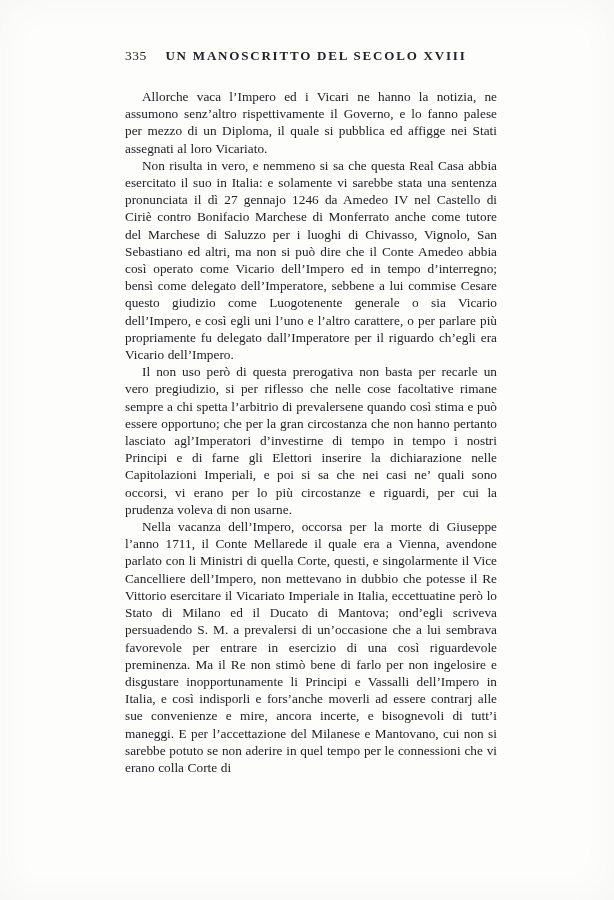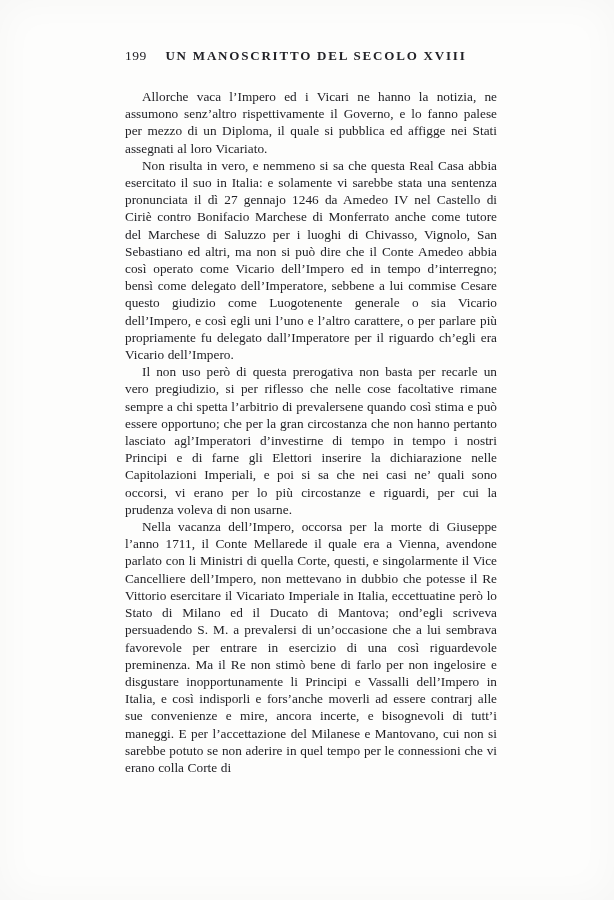--- a/index.html
+++ b/index.html
@@ -53,21 +53,21 @@
     text-indent: 17px;
     word-spacing: 0.3px;
   }
 </style>
 </head>
 <body>
 
 <div class="page">
   <div class="content">
     <div class="header">
-      <span class="page-number">199</span>
+      <span class="page-number">335</span>
       <span class="running-title">UN MANOSCRITTO DEL SECOLO XVIII</span>
     </div>
     <div class="text-block">
       <p>Allorche vaca l’Impero ed i Vicari ne hanno la notizia, ne assumono senz’altro rispettivamente il Governo, e lo fanno palese per mezzo di un Diploma, il quale si pubblica ed affigge nei Stati assegnati al loro Vicariato.</p>
       <p>Non risulta in vero, e nemmeno si sa che questa Real Casa abbia esercitato il suo in Italia: e solamente vi sarebbe stata una sentenza pronunciata il dì 27 gennajo 1246 da Amedeo IV nel Castello di Ciriè contro Bonifacio Marchese di Monferrato anche come tutore del Marchese di Saluzzo per i luoghi di Chivasso, Vignolo, San Sebastiano ed altri, ma non si può dire che il Conte Amedeo abbia così operato come Vicario dell’Impero ed in tempo d’interregno; bensì come delegato dell’Imperatore, sebbene a lui commise Cesare questo giudizio come Luogotenente generale o sia Vicario dell’Impero, e così egli uni l’uno e l’altro carattere, o per parlare più propriamente fu delegato dall’Imperatore per il riguardo ch’egli era Vicario dell’Impero.</p>
       <p>Il non uso però di questa prerogativa non basta per recarle un vero pregiudizio, si per riflesso che nelle cose facoltative rimane sempre a chi spetta l’arbitrio di prevalersene quando così stima e può essere opportuno; che per la gran circostanza che non hanno pertanto lasciato agl’Imperatori d’investirne di tempo in tempo i nostri Principi e di farne gli Elettori inserire la dichiarazione nelle Capitolazioni Imperiali, e poi si sa che nei casi ne’ quali sono occorsi, vi erano per lo più circostanze e riguardi, per cui la prudenza voleva di non usarne.</p>
       <p>Nella vacanza dell’Impero, occorsa per la morte di Giuseppe l’anno 1711, il Conte Mellarede il quale era a Vienna, avendone parlato con li Ministri di quella Corte, questi, e singolarmente il Vice Cancelliere dell’Impero, non mettevano in dubbio che potesse il Re Vittorio esercitare il Vicariato Imperiale in Italia, eccettuatine però lo Stato di Milano ed il Ducato di Mantova; ond’egli scriveva persuadendo S. M. a prevalersi di un’occasione che a lui sembrava favorevole per entrare in esercizio di una così riguardevole preminenza. Ma il Re non stimò bene di farlo per non ingelosire e disgustare inopportunamente li Principi e Vassalli dell’Impero in Italia, e così indisporli e fors’anche moverli ad essere contrarj alle sue convenienze e mire, ancora incerte, e bisognevoli di tutt’i maneggi. E per l’accettazione del Milanese e Mantovano, cui non si sarebbe potuto se non aderire in quel tempo per le connessioni che vi erano colla Corte di</p>
     </div>
   </div>
 </div>

